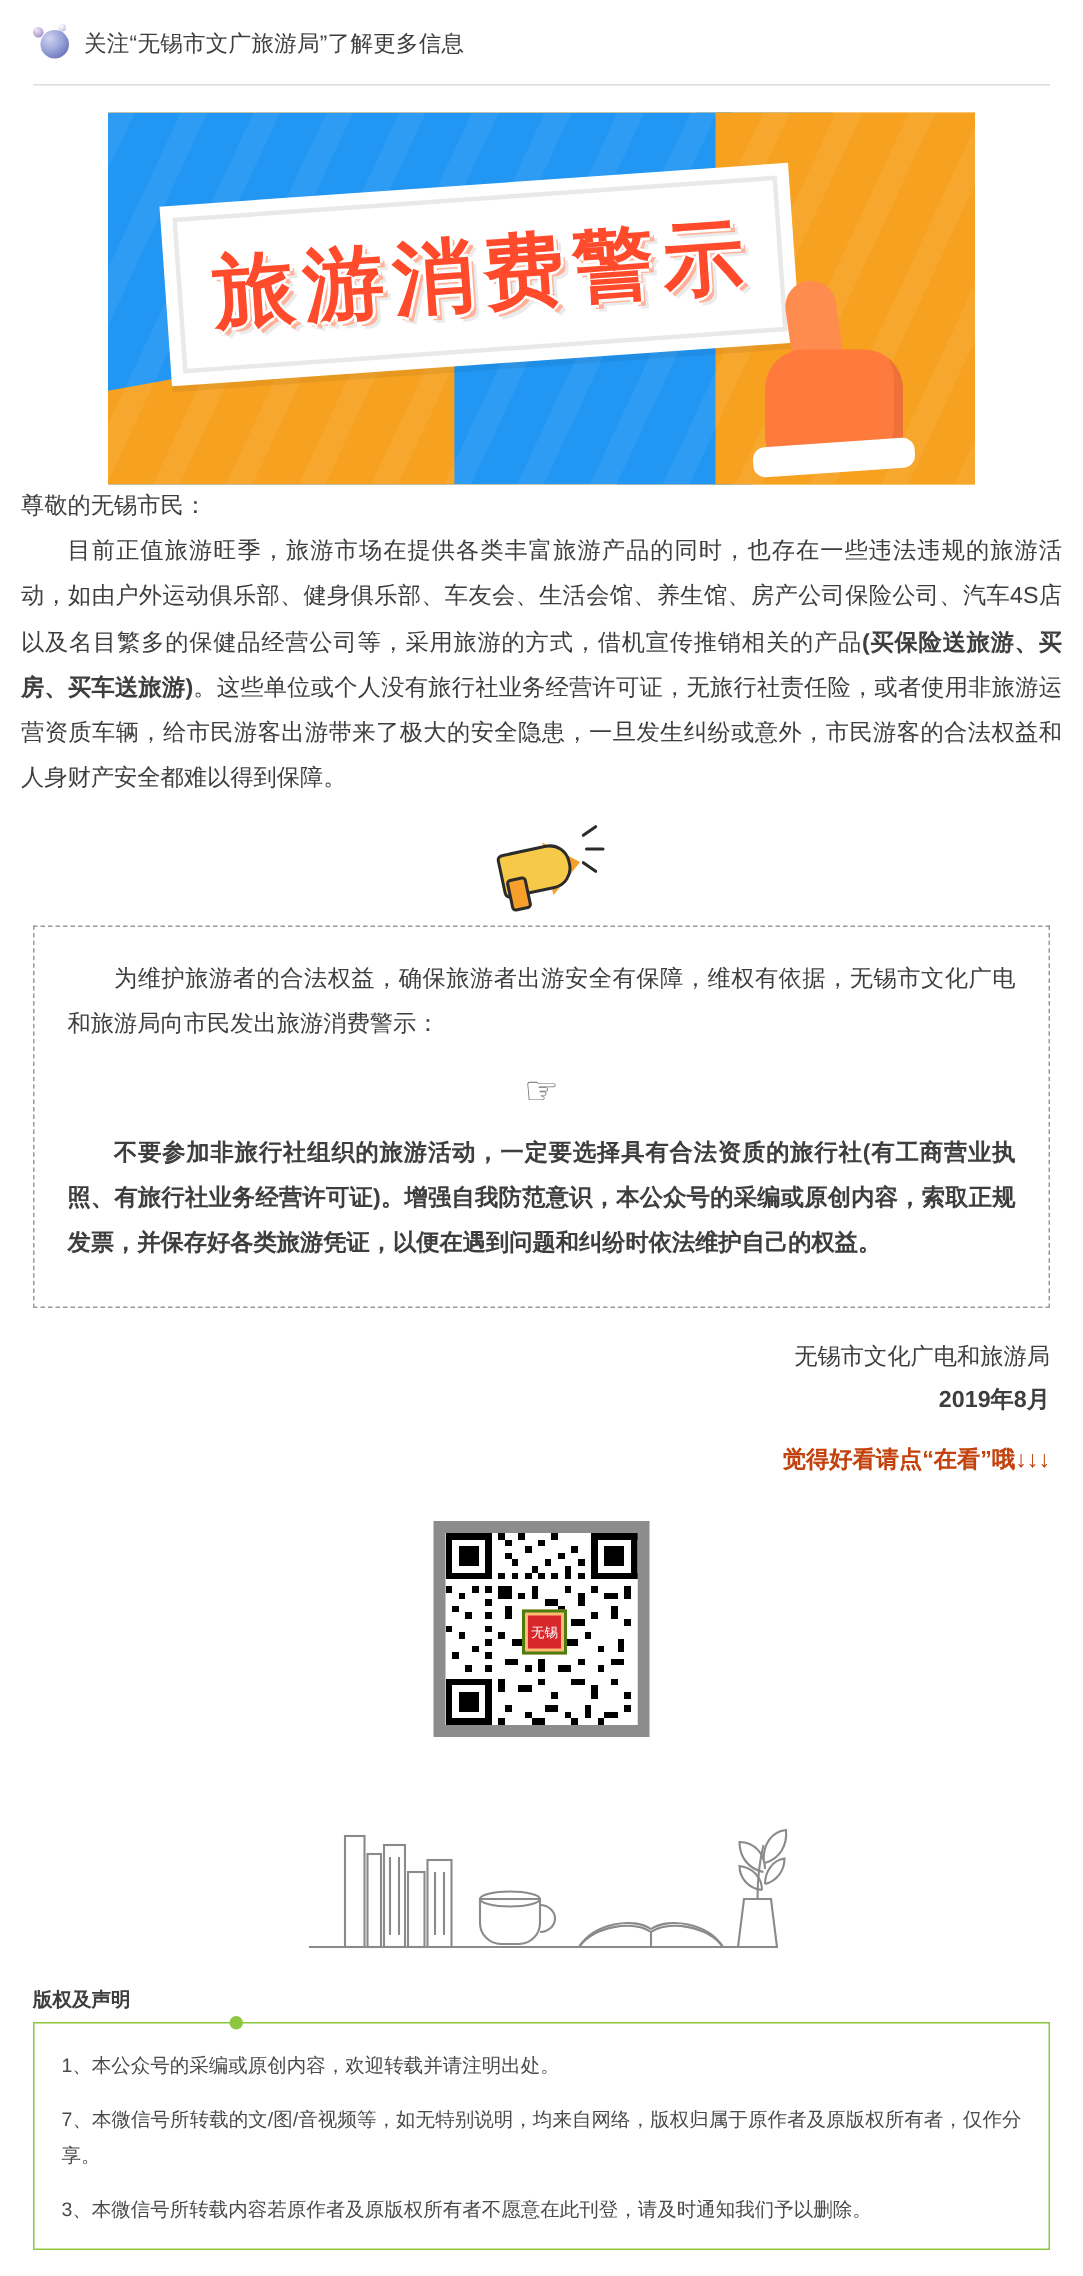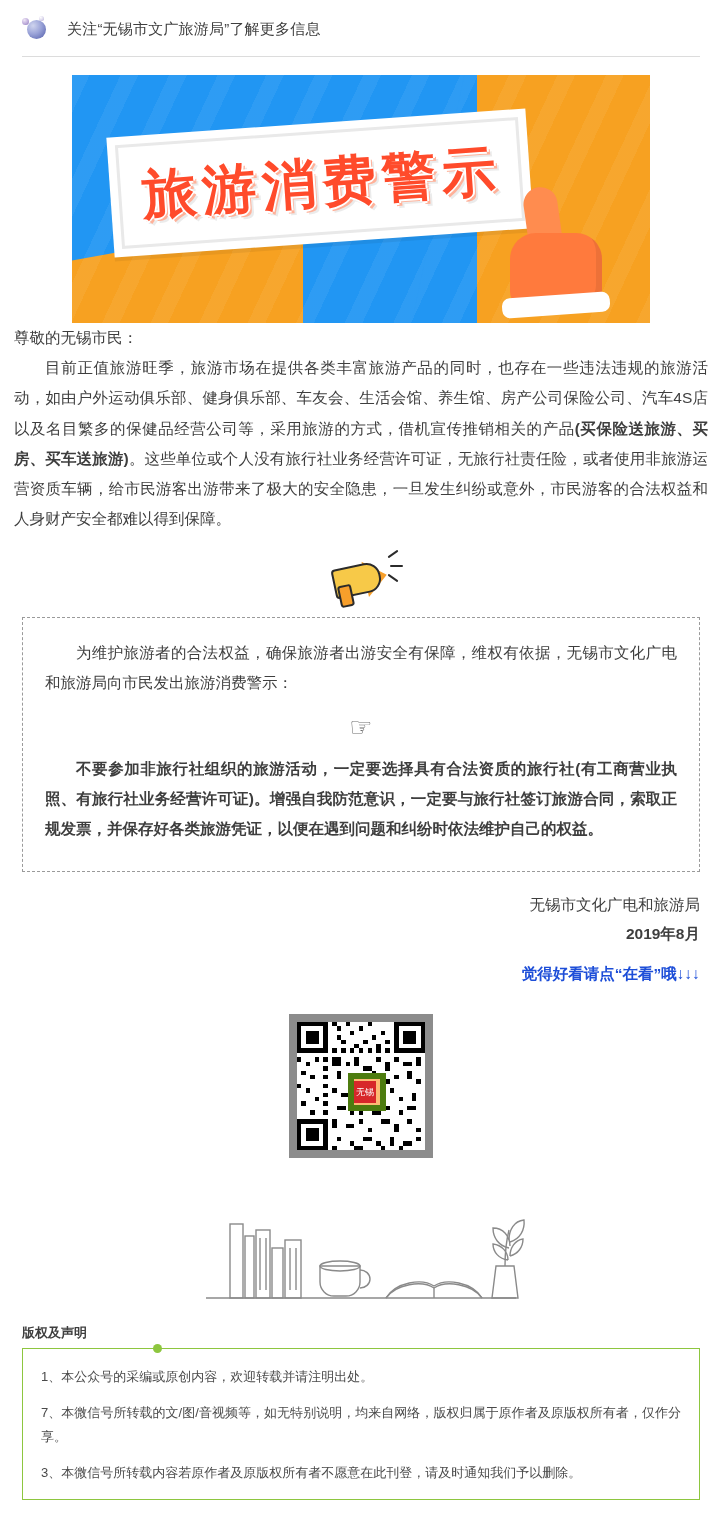--- a/index.html
+++ b/index.html
@@ -10,21 +10,20 @@
     color:#3e3e3e;
     -webkit-font-smoothing:antialiased;
   }
   .page{width:722px;position:relative;overflow:hidden;}
 
   
   .header{
     display:flex;
     align-items:center;
     padding:16px 22px 14px 22px;
-    gap:11px;
   }
   .header-icon{
     width:26px;height:26px;flex:0 0 26px;margin-right:8px;position:relative;
   }
   .header-icon .sph{
     position:absolute;border-radius:50%;
   }
   .sph.big{
     width:19px;height:19px;left:5px;top:4px;
     background:radial-gradient(circle at 32% 30%, #cfd4ee 0%, #9aa3d8 45%, #4f5aa8 100%);
@@ -165,31 +164,31 @@
     text-align:center;font-size:26px;color:#6f6f6f;line-height:1;margin:16px 0 14px 0;
   }
   .dashed-box .stmt{font-weight:bold;}
 
   
   .sign{
     text-align:right;padding:18px 22px 0 22px;
     font-size:15.5px;line-height:1.9;color:#3e3e3e;
   }
   .sign .date{font-weight:bold;}
-  .sign .blue-note{color:#1d4ed8;font-weight:bold;margin-top:10px;}
+  .sign .blue-note{color:#c2410c;font-weight:bold;margin-top:10px;}
 
   
   .qr-wrap{display:flex;justify-content:center;margin-top:26px;}
   .qr{
     width:128px;height:128px;background:#ffffff;border:8px solid #8c8c8c;position:relative;
   }
   .qr canvas,.qr .cells{position:absolute;inset:0;}
   .qr .center{
     position:absolute;left:50%;top:50%;width:26px;height:26px;margin:-13px 0 0 -13px;
-    background:#fdba74;border:6px solid #4d7c0f;display:flex;align-items:center;
+    background:#fdba74;border:2px solid #4d7c0f;display:flex;align-items:center;justify-content:center;
   }
   .qr .center i{
     display:block;width:22px;height:22px;background:#d7272a;
     font-style:normal;color:#fff;font-size:9px;line-height:22px;text-align:center;
   }
 
   
   .illus{margin:4px auto 0 auto;width:330px;height:150px;}
 
   
@@ -251,21 +250,21 @@
     <span class="meg-body"></span>
     <span class="meg-handle"></span>
     <span class="meg-line ml1"></span>
     <span class="meg-line ml2"></span>
     <span class="meg-line ml3"></span>
   </div>
 
   <div class="dashed-box">
     <p>为维护旅游者的合法权益，确保旅游者出游安全有保障，维权有依据，无锡市文化广电和旅游局向市民发出旅游消费警示：</p>
     <div class="pointer">☞</div>
-    <p class="stmt"><span>不要参加非旅行社组织的旅游活动，一定要选择具有合法资质的旅行社</span><span>(有工商营业执照、有旅行社业务经营许可证)</span><span>。增强自我防范意识，一定要与旅行社签订旅游合同，索取正规发票，并保存好各类旅游凭证，以便在遇到问题和纠纷时依法维护自己的权益。</span></p>
+    <p class="stmt"><span>不要参加非旅行社组织的旅游活动，一定要选择具有合法资质的旅行社</span><span>(有工商营业执照、有旅行社业务经营许可证)</span><span>。增强自我防范意识，本公众号的采编或原创内容，索取正规发票，并保存好各类旅游凭证，以便在遇到问题和纠纷时依法维护自己的权益。</span></p>
   </div>
 
   <div class="sign">
     <div>无锡市文化广电和旅游局</div>
     <div class="date">2019年8月</div>
     <div class="blue-note">觉得好看请点“在看”哦↓↓↓</div>
   </div>
 
   <div class="qr-wrap">
     <div class="qr">

